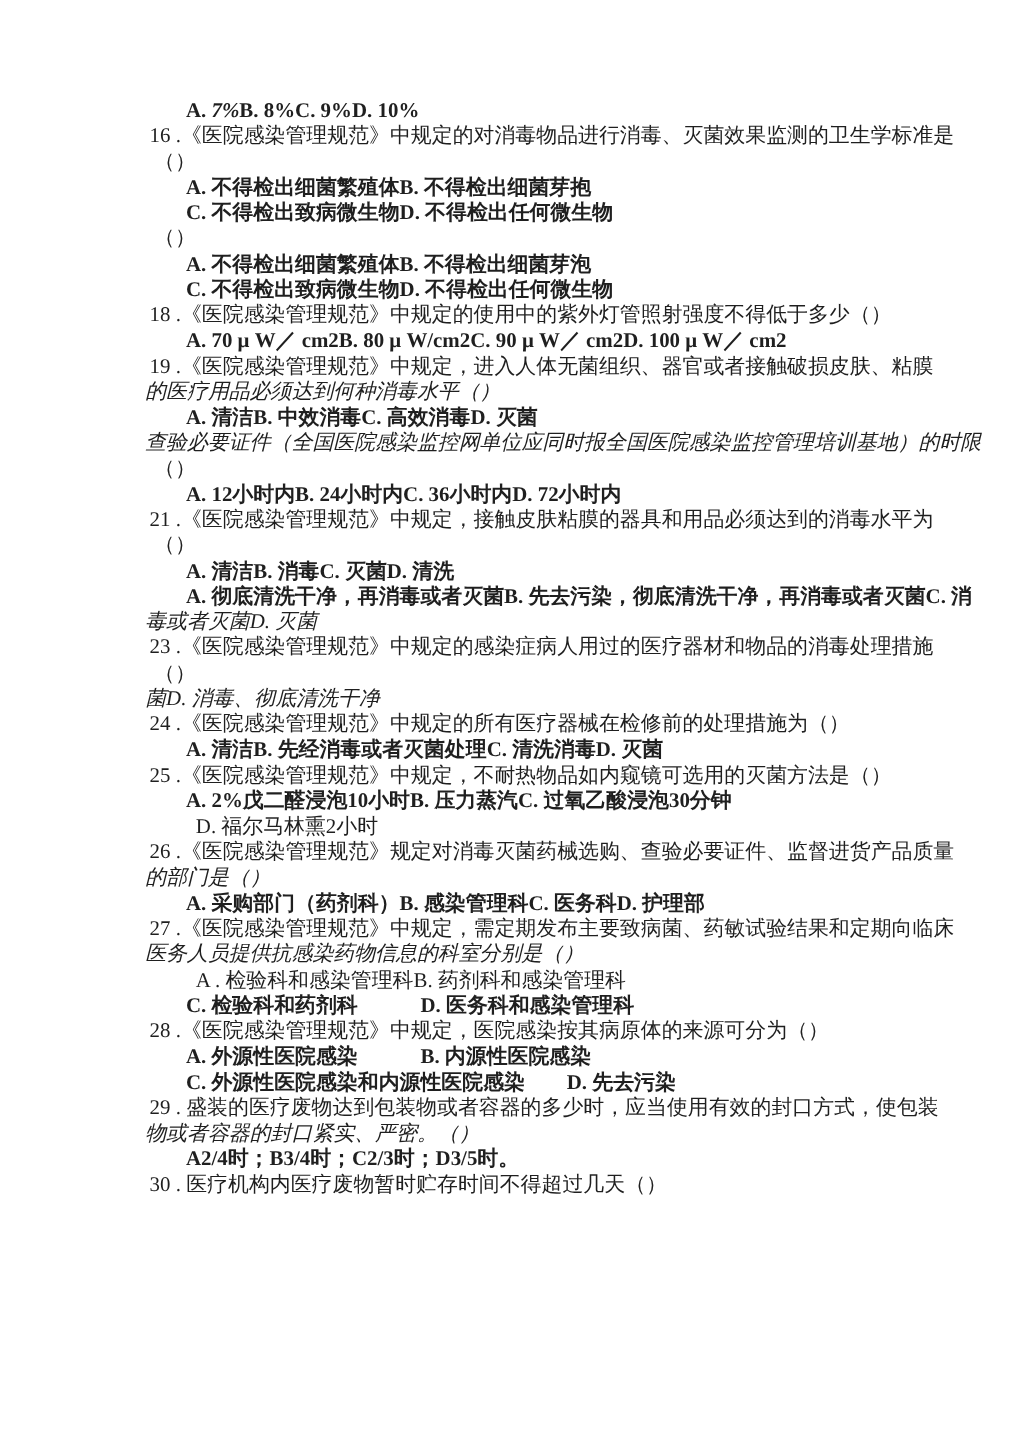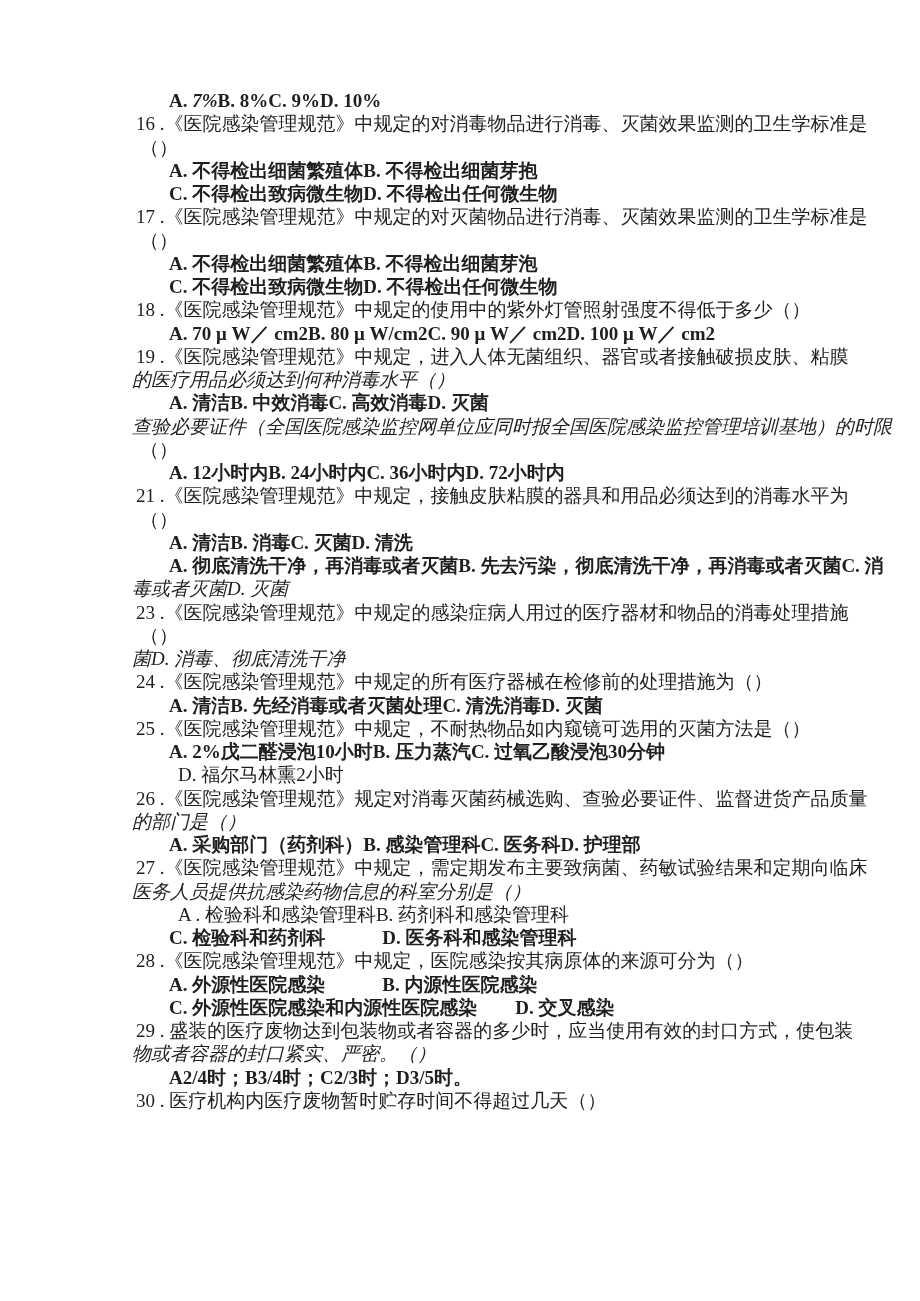--- a/index.html
+++ b/index.html
@@ -26,21 +26,20 @@
 <body>
 
 <div class="page" style="background: rgb(255, 255, 255);">
   <div class="doc" style="color: rgb(31, 31, 31);">
 
   <div class="line option"><span>A. </span><span class="italic">7%</span><span>B. 8%C. 9%D. 10%</span></div>
       <div class="line question"><span>16 .《医院感染管理规范》中规定的对消毒物品进行消毒、灭菌效果监测的卫生学标准是</span></div>
       <div class="line paren"><span>（）</span></div>
       <div class="line option"><span>A. 不得检出细菌繁殖体B. 不得检出细菌芽抱</span></div>
       <div class="line option"><span>C. 不得检出致病微生物D. 不得检出任何微生物</span></div>
-      <div class="line question"><span>17 .《医院感染管理规范》中规定的对灭菌物品进行消毒、灭菌效果监测的卫生学标准是</span></div>
       <div class="line paren"><span>（）</span></div>
       <div class="line option"><span>A. 不得检出细菌繁殖体B. 不得检出细菌芽泡</span></div>
       <div class="line option"><span>C. 不得检出致病微生物D. 不得检出任何微生物</span></div>
       <div class="line question"><span>18 .《医院感染管理规范》中规定的使用中的紫外灯管照射强度不得低于多少（）</span></div>
       <div class="line option"><span>A. 70 μ W／ cm2B. 80 μ W/cm2C. 90 μ W／ cm2D. 100 μ W／ cm2</span></div>
       <div class="line question"><span>19 .《医院感染管理规范》中规定，进入人体无菌组织、器官或者接触破损皮肤、粘膜</span></div>
       <div class="line cont"><span>的医疗用品必须达到何种消毒水平（）</span></div>
       <div class="line option"><span>A. 清洁B. 中效消毒C. 高效消毒D. 灭菌</span></div>
       <div class="line cont"><span>查验必要证件（全国医院感染监控网单位应同时报全国医院感染监控管理培训基地）的时限</span></div>
       <div class="line paren"><span>（）</span></div>
@@ -60,19 +59,19 @@
       <div class="line option2"><span>D. 福尔马林熏2小时</span></div>
       <div class="line question"><span>26 .《医院感染管理规范》规定对消毒灭菌药械选购、查验必要证件、监督进货产品质量</span></div>
       <div class="line cont"><span>的部门是（）</span></div>
       <div class="line option"><span>A. 采购部门（药剂科）B. 感染管理科C. 医务科D. 护理部</span></div>
       <div class="line question"><span>27 .《医院感染管理规范》中规定，需定期发布主要致病菌、药敏试验结果和定期向临床</span></div>
       <div class="line cont"><span>医务人员提供抗感染药物信息的科室分别是（）</span></div>
       <div class="line option2"><span>A . 检验科和感染管理科B. 药剂科和感染管理科</span></div>
       <div class="line option"><span>C. 检验科和药剂科　　　D. 医务科和感染管理科</span></div>
       <div class="line question"><span>28 .《医院感染管理规范》中规定，医院感染按其病原体的来源可分为（）</span></div>
       <div class="line option"><span>A. 外源性医院感染　　　B. 内源性医院感染</span></div>
-      <div class="line option"><span>C. 外源性医院感染和内源性医院感染　　D. 交叉感染</span></div>
+      <div class="line option"><span>C. 外源性医院感染和内源性医院感染　　D. 先去污染</span></div>
       <div class="line question"><span>29 . 盛装的医疗废物达到包装物或者容器的多少时，应当使用有效的封口方式，使包装</span></div>
       <div class="line cont"><span>物或者容器的封口紧实、严密。（）</span></div>
       <div class="line option"><span>A2/4时；B3/4时；C2/3时；D3/5时。</span></div>
       <div class="line question"><span>30 . 医疗机构内医疗废物暂时贮存时间不得超过几天（）</span></div>
     </div>
 </div>
 
 </body></html>

